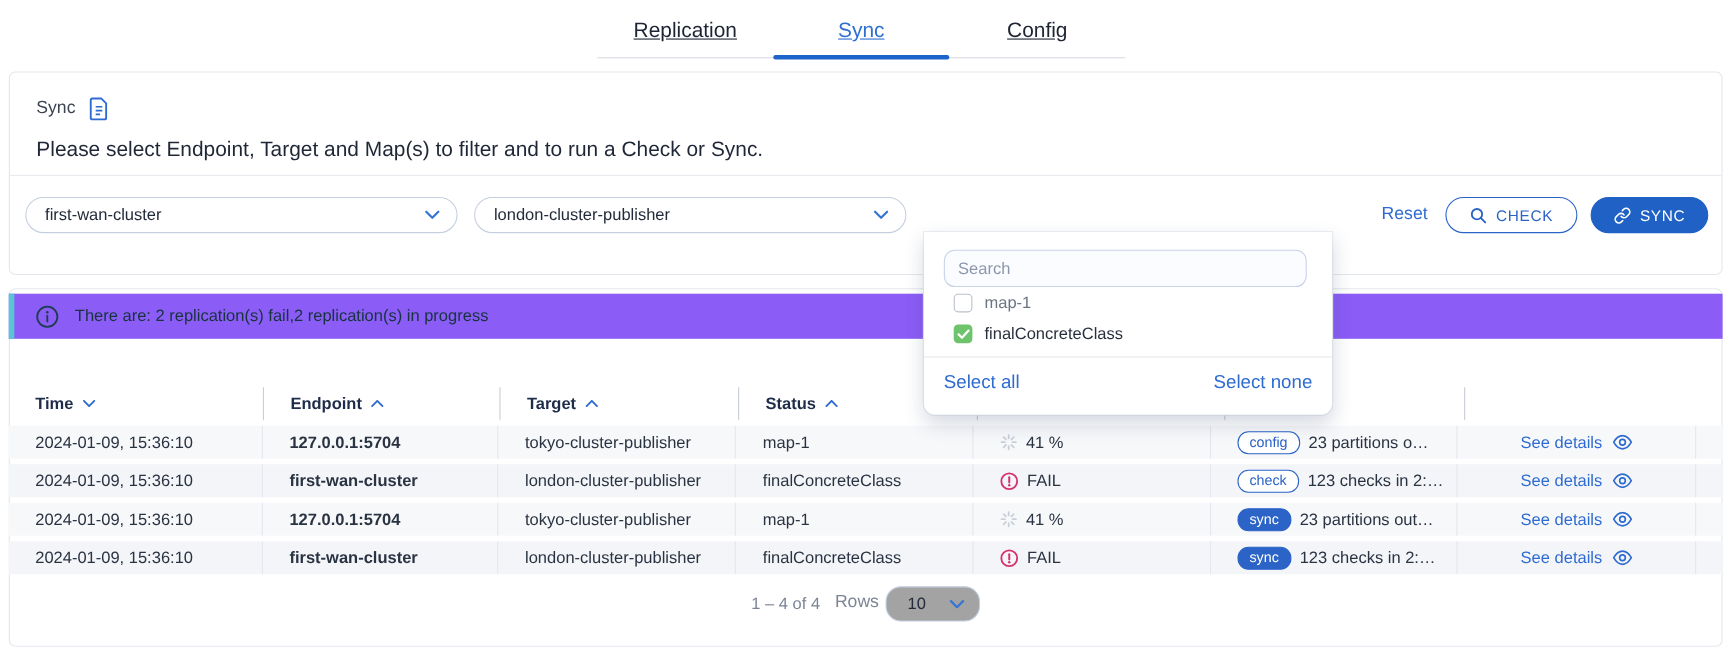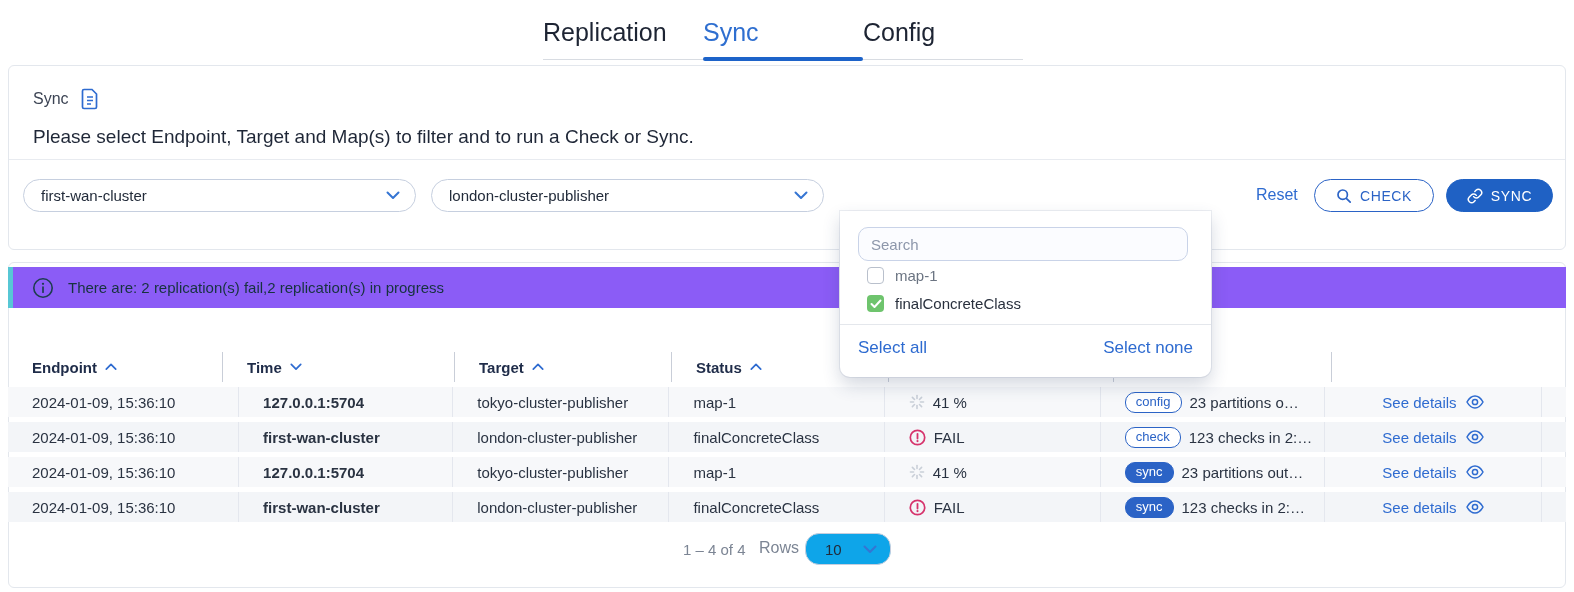--- a/index.html
+++ b/index.html
@@ -1,21 +1,21 @@
 <!DOCTYPE html>
 <html><head>
 <meta charset="utf-8">
 <style>
   * { box-sizing: border-box; margin: 0; padding: 0; }
   body { background: #fff; font-family: "Liberation Sans", sans-serif; }
   .container { position: relative; width: 1574px; height: 592px; background: #fff; overflow: hidden; }
 
   
   .tabs { position: absolute; left: 543px; top: 8px; display: flex; border-bottom: 1px solid #d8dce2; }
-  .tab { width: 160px; font-size: 25px; color: #1d2433; padding: 10px 0 12px; cursor: pointer; position: relative; }
+  .tab { width: 160px; text-align: center; font-size: 19px; color: #1d2433; padding: 10px 0 12px; cursor: pointer; position: relative; text-decoration: underline; }
   .tab.active { color: #2f6fd0; }
   .tab.active::after { content: ""; position: absolute; left: 0; right: 0; bottom: -2px; height: 4px; background: #1d63c9; border-radius: 2px; }
 
   
   .card { position: absolute; background: #fff; border: 1px solid #e3e7ed; border-radius: 6px; }
   #card-sync { left: 8px; top: 65px; width: 1558px; height: 185px; }
   #card-table { left: 8px; top: 262px; width: 1558px; height: 326px; }
 
   .sync-title { position: absolute; left: 24px; top: 22px; display: flex; align-items: center; gap: 11px; font-size: 16px; color: #3c4454; }
   .sync-desc { position: absolute; left: 24px; top: 60px; font-size: 19px; color: #1f2737; }
@@ -76,21 +76,21 @@
   .cell.bold { font-weight: 700; color: #222b3a; }
   .details-link { color: #2e6bd0; display: flex; align-items: center; gap: 9px; cursor: pointer; }
 
   .badge { font-size: 13px; border-radius: 10px; padding: 1px 10px 2px; line-height: 16px; flex: none; }
   .badge-outline { border: 1.5px solid #2b63c6; color: #2b63c6; background: #fff; }
   .badge-filled { background: #2b63c6; color: #fff; border: 1.5px solid #2b63c6; }
 
   
   .pg-range { position: absolute; left: 683px; top: 541px; font-size: 15px; color: #7c8594; }
   .pg-rows-label { position: absolute; left: 759px; top: 539px; font-size: 16px; color: #7c8594; }
-  .pg-select { position: absolute; left: 805px; top: 533px; width: 86px; height: 32px; background: #0ea5e9; border: 1px solid #c5cede;
+  .pg-select { position: absolute; left: 805px; top: 533px; width: 86px; height: 32px; background: #a3a3a3; border: 1px solid #c5cede;
                border-radius: 14px; display: flex; align-items: center; justify-content: space-between; padding: 0 13px 0 19px;
                font-size: 15px; color: #222b3a; cursor: pointer; }
   svg { flex: none; display: block; }
 </style>
 </head>
 <body>
 
 <div class="container">
 
   <div class="tabs">
@@ -180,33 +180,33 @@
       <svg width="22" height="22" viewBox="0 0 22 22">
           <circle cx="11" cy="11" r="9.2" fill="none" stroke="#1d3d4f" stroke-width="1.6"></circle>
           <line x1="11" y1="10" x2="11" y2="15.2" stroke="#1d3d4f" stroke-width="1.7" stroke-linecap="round"></line>
           <circle cx="11" cy="6.8" r="1.15" fill="#1d3d4f"></circle>
         </svg>
     </span>
     <span class="banner-text">There are: 2 replication(s) fail,2 replication(s) in progress</span>
   </div>
 
   <div class="trow thead">
+    <div class="cell c-time">
+      <span>Time</span>
+      <span>
+          <svg width="12" height="8" viewBox="0 0 14 9">
+            <polyline points="1.5,1.5 7,7 12.5,1.5" fill="none" stroke="#2e6bd0" stroke-width="2" stroke-linecap="round" stroke-linejoin="round"></polyline>
+          </svg>
+        </span>
+    </div>
     <div class="cell c-endpoint">
       <span>Endpoint</span>
       <span>
           <svg width="12" height="8" viewBox="0 0 14 9">
             <polyline points="1.5,7 7,1.5 12.5,7" fill="none" stroke="#2e6bd0" stroke-width="2" stroke-linecap="round" stroke-linejoin="round"></polyline>
-          </svg>
-        </span>
-    </div>
-    <div class="cell c-time">
-      <span>Time</span>
-      <span>
-          <svg width="12" height="8" viewBox="0 0 14 9">
-            <polyline points="1.5,1.5 7,7 12.5,1.5" fill="none" stroke="#2e6bd0" stroke-width="2" stroke-linecap="round" stroke-linejoin="round"></polyline>
           </svg>
         </span>
     </div>
     <div class="cell c-target">
       <span>Target</span>
       <span>
           <svg width="12" height="8" viewBox="0 0 14 9">
             <polyline points="1.5,7 7,1.5 12.5,7" fill="none" stroke="#2e6bd0" stroke-width="2" stroke-linecap="round" stroke-linejoin="round"></polyline>
           </svg>
         </span>

